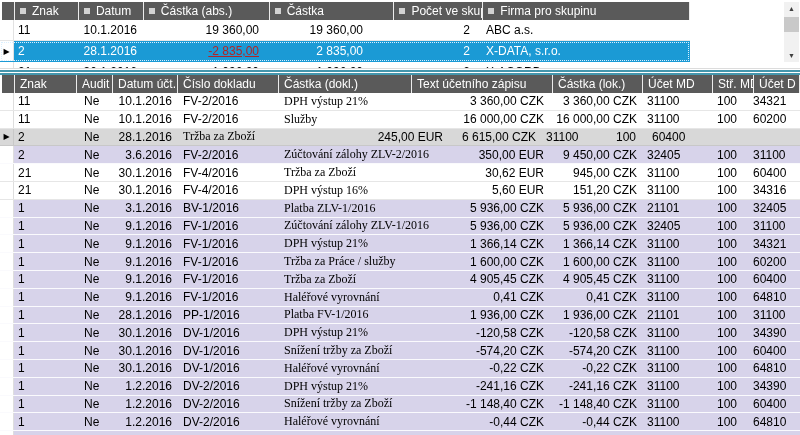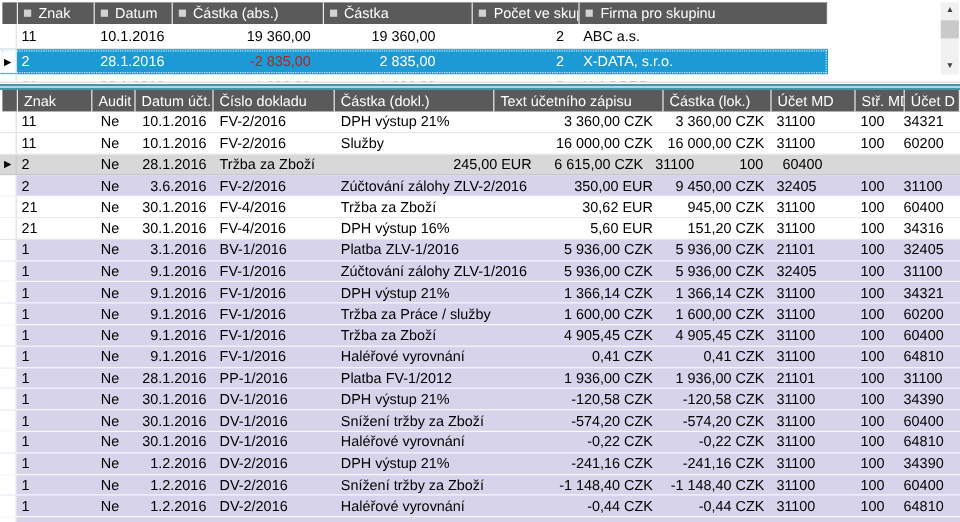--- a/index.html
+++ b/index.html
@@ -24,21 +24,21 @@
                   justify-content:center; font-size:8px; color:#000; background:#fff;
                   border-right:1px solid #e2e2e2; box-sizing:border-box; }
   .trow .cell { box-sizing:border-box; white-space:nowrap; overflow:hidden; }
   .c-znak{width:62px; padding-left:4px;} .c-datum{width:65px; text-align:right; padding-right:4px;}
   .c-castka{width:125px; text-align:right; padding-right:7px;}
   .c-castka_abs{width:126px; text-align:right; padding-right:29px;}
   .c-pocet{width:89px; text-align:right; padding-right:11px;}
   .c-firma{width:209px; padding-left:5px;}
   .sel-blue { background:#1b9ad5; color:#fff; border-bottom-color:#1b9ad5;
               outline:1px dotted #d9efff; outline-offset:-2px; }
-  .neg { color:#b22525; }
+  .neg { color:#b22525;text-decoration:underline; }
 
   
   .v-scrollbar { position:absolute; top:2px; right:1px; width:15px; height:60px; background:#f1f1f1;
                  display:flex; flex-direction:column; align-items:center; }
   .sb-btn { height:13px; width:15px; font-size:7px; line-height:13px; text-align:center; color:#404040; }
   .sb-thumb { width:15px; height:15px; background:#c9c9c9; margin-top:2px; }
   .sb-fill { flex:1; }
 
   
   .splitter { position:absolute; top:68px; left:0; width:800px; height:7px; background:#fff;
@@ -62,21 +62,21 @@
                   justify-content:center; font-size:8px; background:#fff;
                   border-right:1px solid #dedede; box-sizing:border-box; }
   .brow .cell { box-sizing:border-box; white-space:nowrap; }
   .sh-white { background:#fff; border-bottom:1px solid #e6e6e6; }
   .sh-lavender { background:#d7d3ea; border-bottom:1px solid #fafafd; }
   .sh-selected { background:#d8d8d8; border-bottom:1px solid #c8c8c8; }
   .sh-selected .gutter { background:transparent; border-right-color:#c8c8c8; }
   .bc-znak{width:62px; padding-left:4px;} .bc-audit{width:36px; padding-left:8px;}
   .bc-datum{width:65px; text-align:right; padding-right:5px;}
   .bc-cislo{width:101px; padding-left:6px;}
-  .bc-text{width:141px; padding-left:6px; overflow:visible;}
+  .bc-text{width:141px; padding-left:6px; overflow:visible;font-family:Liberation Serif, serif;}
   .bc-castka_dokl{width:133px; text-align:right; padding-right:8px;}
   .bc-castka_lok{width:90px; text-align:right; padding-right:5px;}
   .bc-ucet_md{width:70px; padding-left:5px;}
   .bc-str_md{width:41px; padding-left:5px;}
   .bc-ucet_d{width:47px; padding-right:7px;}
 </style>
 </head>
 <body>
 
 <div class="screen">
@@ -337,21 +337,21 @@
           <div class="cell bc-ucet_md">31100</div>
           <div class="cell bc-str_md">100</div>
           <div class="cell bc-ucet_d">64810</div>
         </div>
         <div class="brow sh-lavender">
           <div class="gutter"></div>
           <div class="cell bc-znak">1</div>
           <div class="cell bc-audit">Ne</div>
           <div class="cell bc-datum">28.1.2016</div>
           <div class="cell bc-cislo">PP-1/2016</div>
-          <div class="cell bc-text">Platba FV-1/2012</div>
+          <div class="cell bc-text">Platba FV-1/2016</div>
           <div class="cell bc-castka_dokl">1 936,00 CZK</div>
           <div class="cell bc-castka_lok">1 936,00 CZK</div>
           <div class="cell bc-ucet_md">21101</div>
           <div class="cell bc-str_md">100</div>
           <div class="cell bc-ucet_d">31100</div>
         </div>
         <div class="brow sh-lavender">
           <div class="gutter"></div>
           <div class="cell bc-znak">1</div>
           <div class="cell bc-audit">Ne</div>

